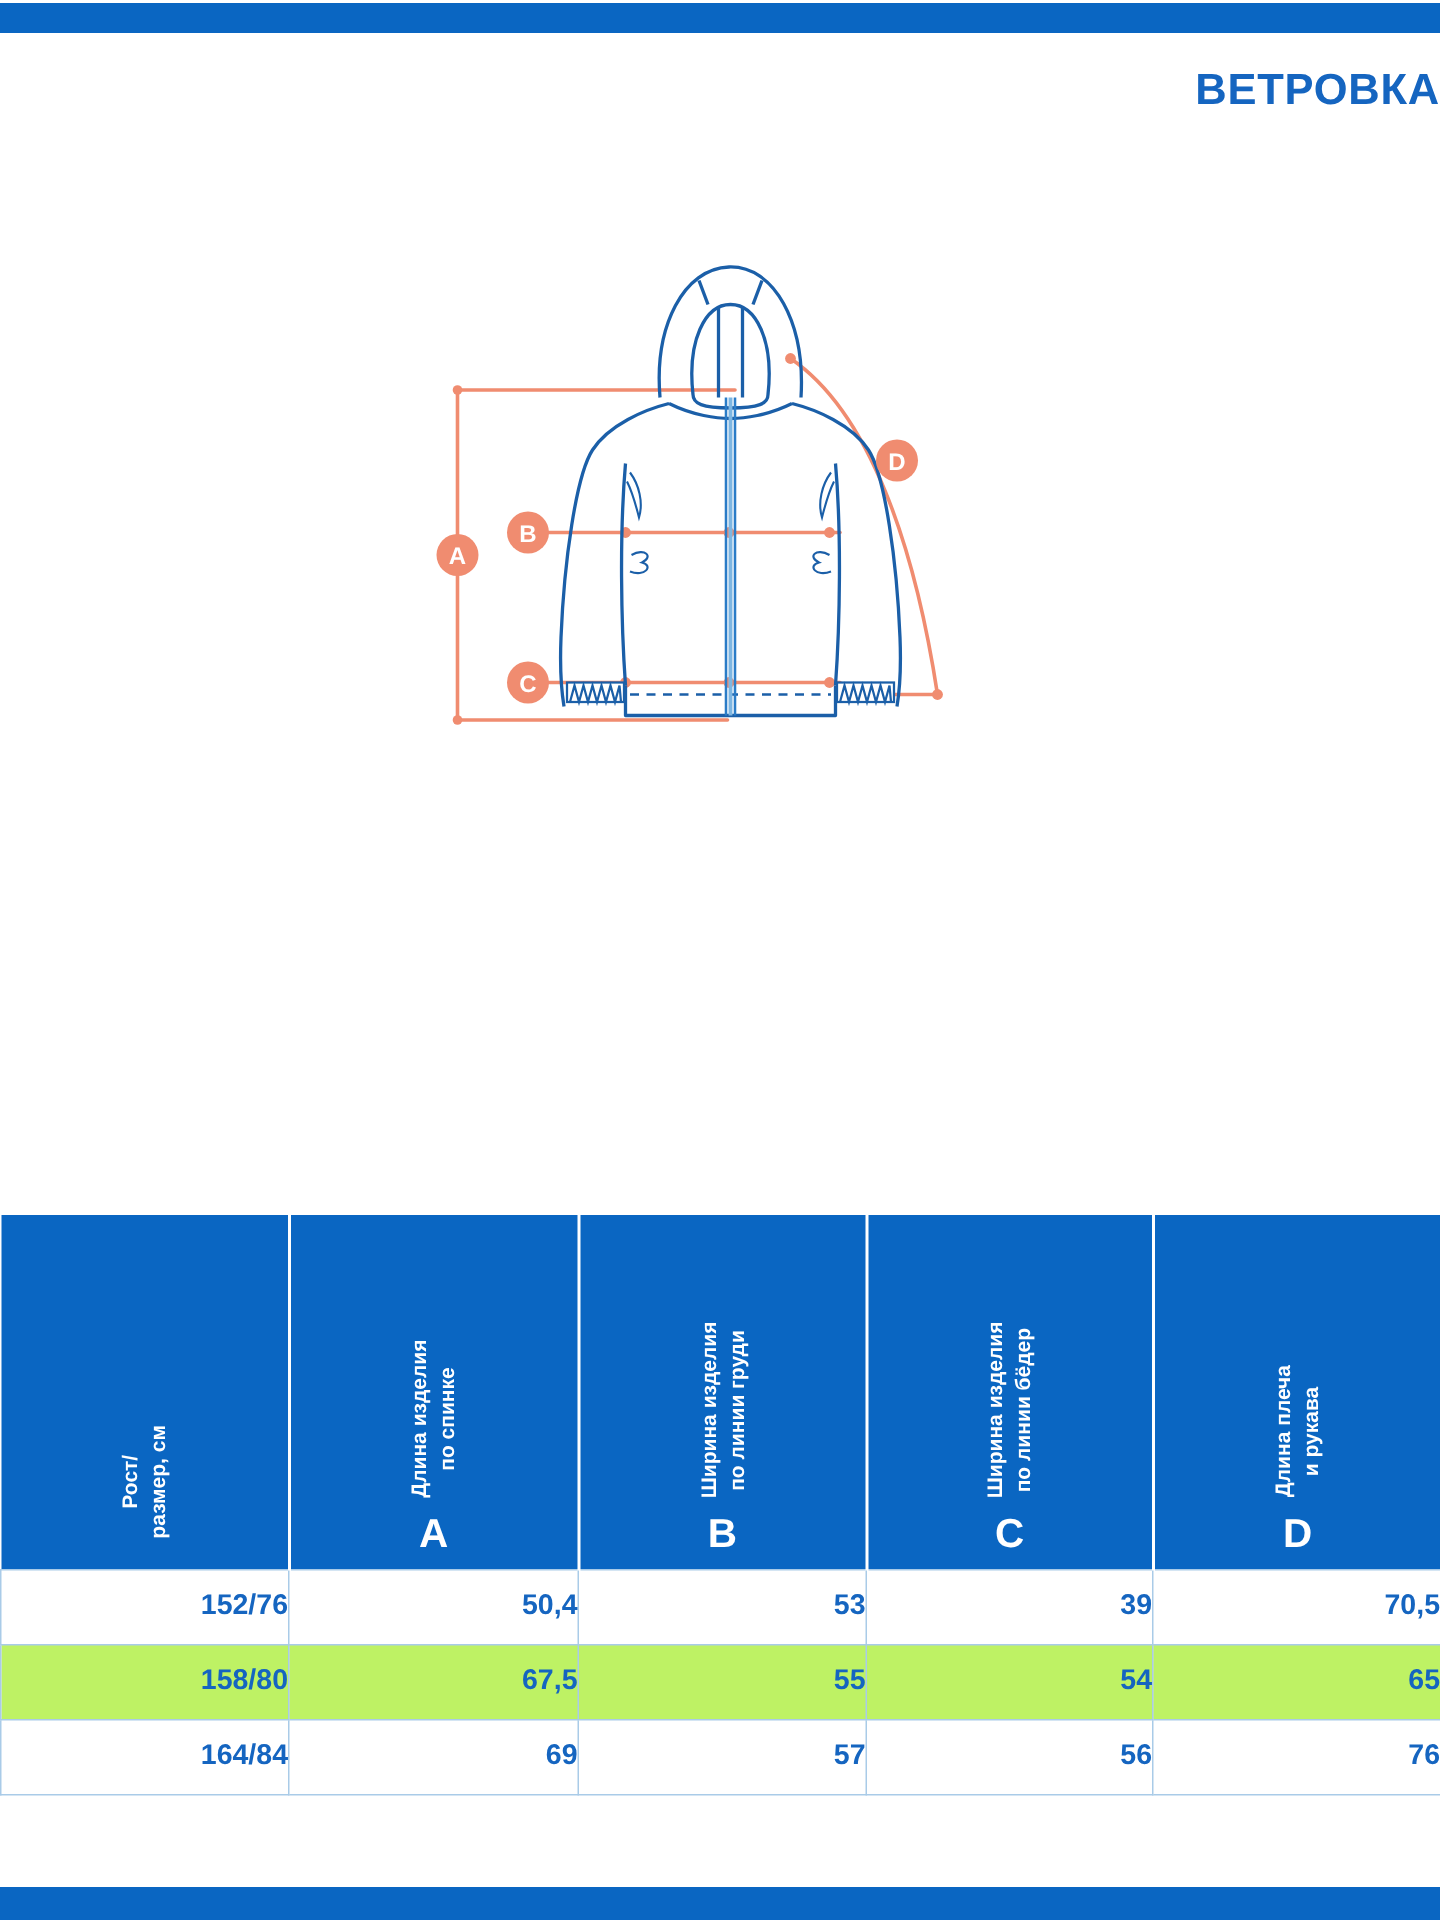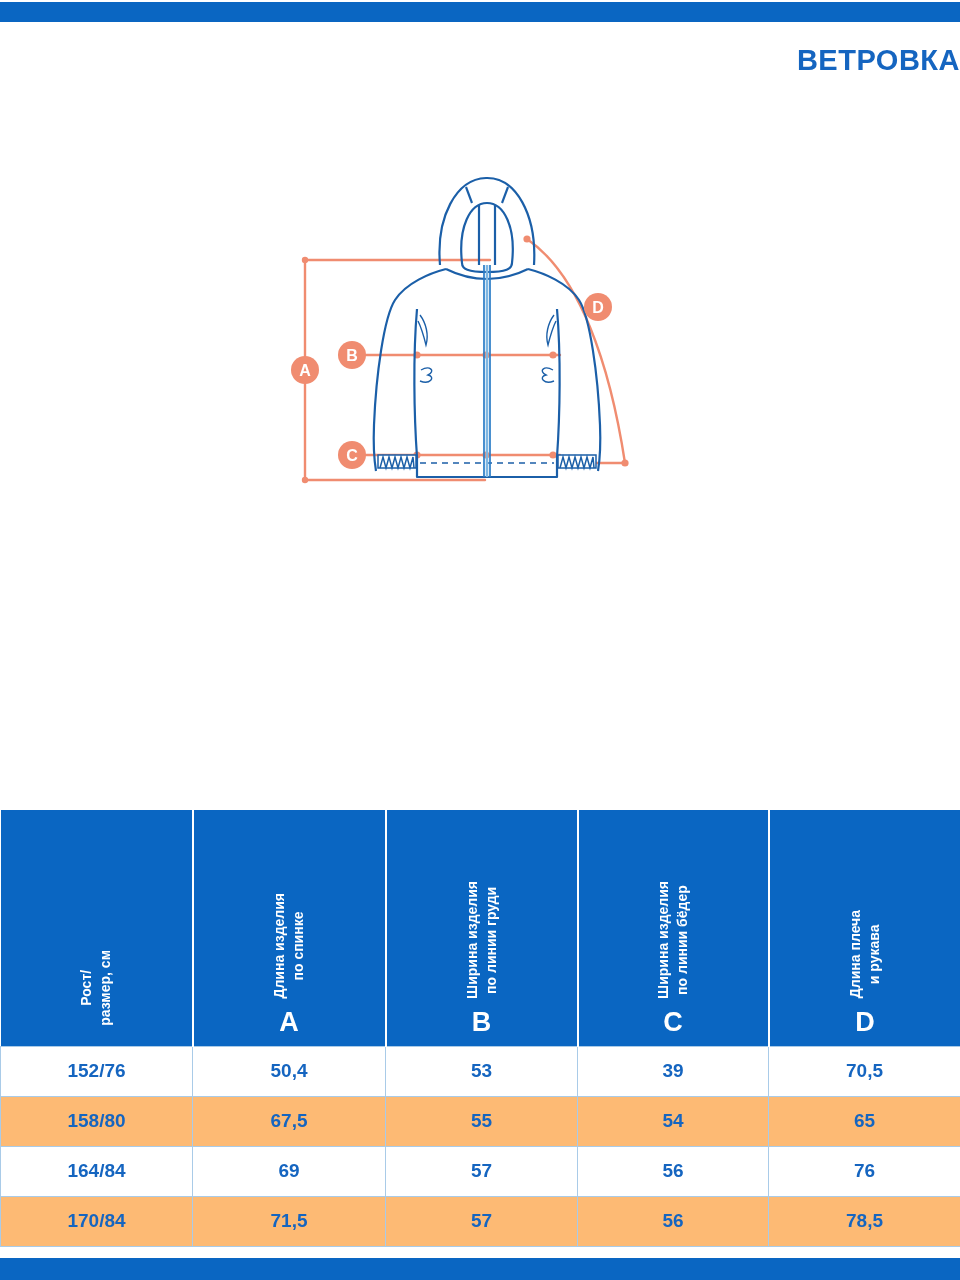--- a/index.html
+++ b/index.html
@@ -59,27 +59,27 @@
     text-align:center;
     white-space:pre;
     margin-bottom:4px;
   }
   .th-letter {
     font-size:27px; font-weight:bold; line-height:1;
     margin-top:6px;
   }
   table.size-table td {
     height:50px;
-    text-align:center;
+    text-align:right;
     vertical-align:middle;
     font-size:19px; font-weight:bold; color:#1565c0;
     border:1px solid #a9cbe8;
   }
   tr.row-odd td { background:#ffffff; }
-  tr.row-even td { background:#fdba74; }
+  tr.row-even td { background:#bef264; }
   .col0 { width:192px; }
   .col1 { width:193px; }
   .col2 { width:192px; }
   .col3 { width:191px; }
   .col4 { width:192px; }
 </style>
 </head>
 <body>
 
 <div class="bar-top"></div>
@@ -239,23 +239,16 @@
       <td>54</td>
       <td>65</td>
     </tr>
     <tr class="row-odd">
       <td>164/84</td>
       <td>69</td>
       <td>57</td>
       <td>56</td>
       <td>76</td>
     </tr>
-    <tr class="row-even">
-      <td>170/84</td>
-      <td>71,5</td>
-      <td>57</td>
-      <td>56</td>
-      <td>78,5</td>
-    </tr>
   </tbody>
 </table>
 
 <div class="bar-bottom"></div>
 
 </body></html>

